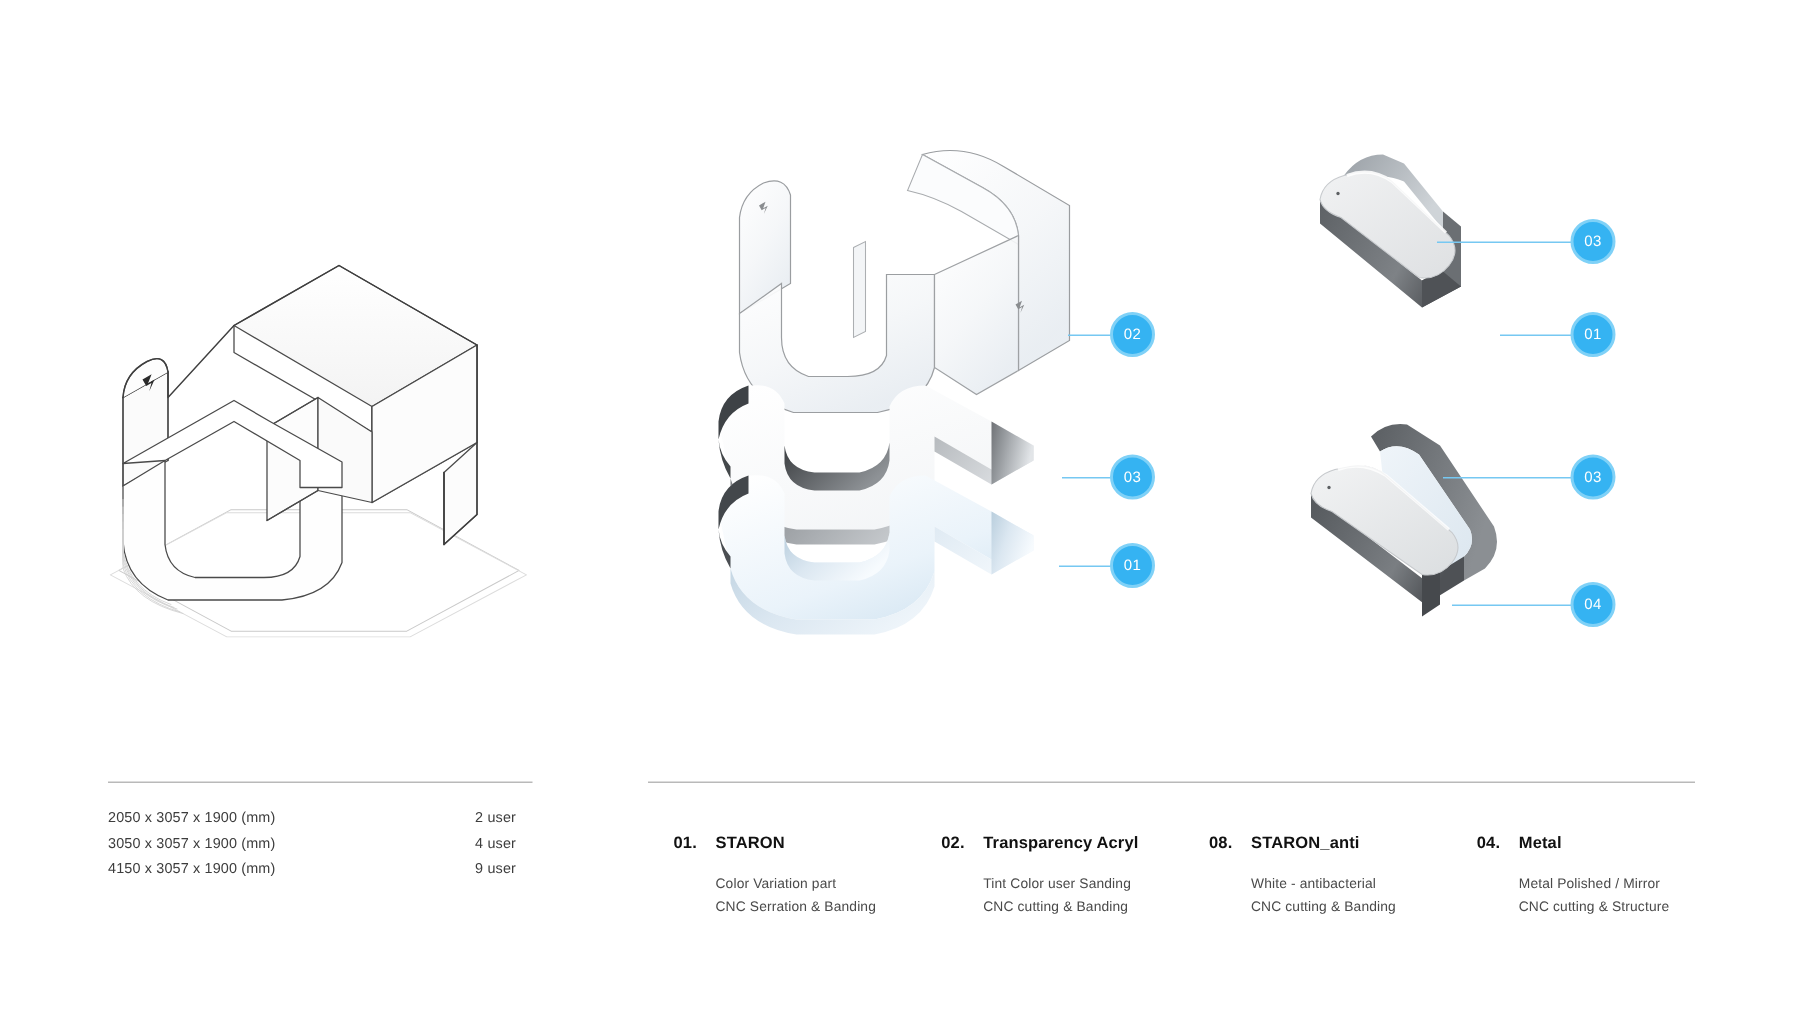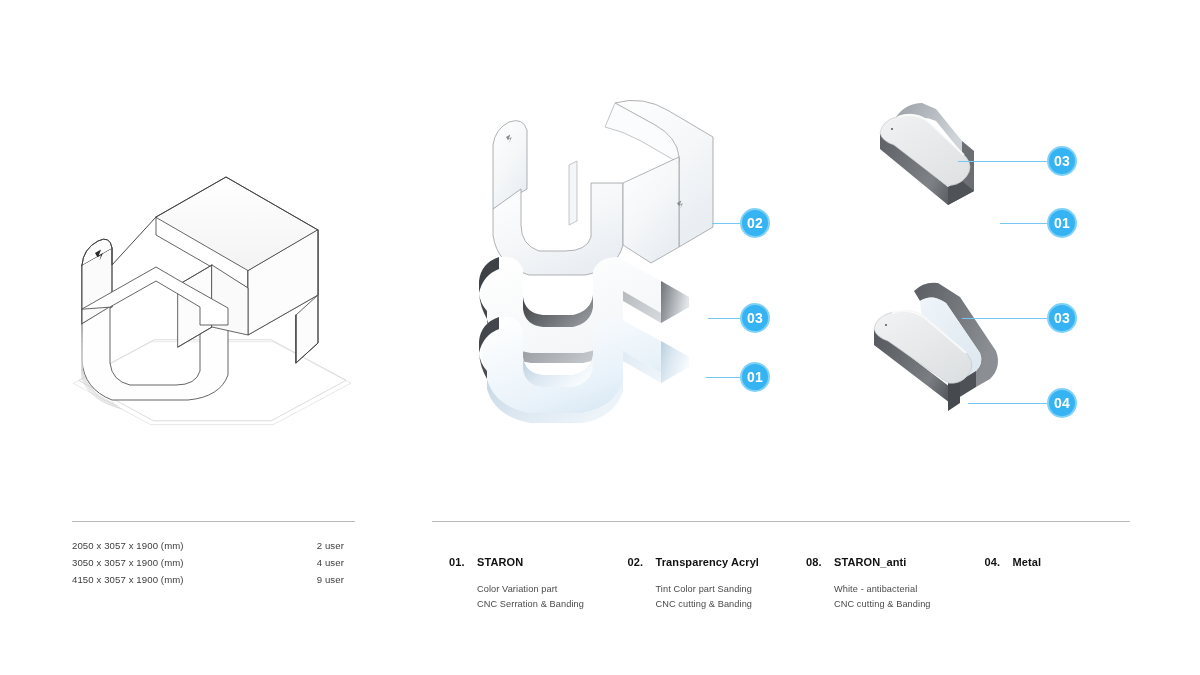--- a/index.html
+++ b/index.html
@@ -42,21 +42,21 @@
     font-size:9.2px;color:#4a4a4a;line-height:15px;letter-spacing:.1px;
     white-space:nowrap;
   }
 
   
   .leader{position:absolute;height:1px;background:#76c8f2;}
   .badge{
     position:absolute;width:30px;height:30px;border-radius:50%;
     background:#35b3f2;border:2px solid #7fd1f7;box-sizing:border-box;
     display:flex;align-items:center;justify-content:center;
-    color:#fff;font-size:14px;font-weight:bold;letter-spacing:.3px;
+    color:#fff;font-size:10px;font-weight:normal;letter-spacing:.3px;
   }
 
   
   .art{position:absolute;}
   .art svg{display:block;overflow:visible;}
 </style>
 </head>
 <body>
 
 <div class="stage">
@@ -346,36 +346,40 @@
         <div class="legend-line">Color Variation part</div>
         <div class="legend-line">CNC Serration &amp; Banding</div>
       </div>
     </div>
 
     <div class="legend-col">
       <div class="legend-head">
         <span class="legend-num">02.</span><span class="legend-name">Transparency Acryl</span>
       </div>
       <div class="legend-body">
-        <div class="legend-line">Tint Color part Sanding</div>
+        <div class="legend-line">Tint Color user Sanding</div>
         <div class="legend-line">CNC cutting &amp; Banding</div>
       </div>
     </div>
 
     <div class="legend-col">
       <div class="legend-head">
         <span class="legend-num">08.</span><span class="legend-name">STARON_anti</span>
       </div>
       <div class="legend-body">
         <div class="legend-line">White - antibacterial</div>
         <div class="legend-line">CNC cutting &amp; Banding</div>
       </div>
     </div>
 
     <div class="legend-col">
       <div class="legend-head">
         <span class="legend-num">04.</span><span class="legend-name">Metal</span>
       </div>
+      <div class="legend-body">
+        <div class="legend-line">Metal Polished / Mirror</div>
+        <div class="legend-line">CNC cutting &amp; Structure</div>
+      </div>
     </div>
 
   </div>
 
 </div>
 
 </body></html>

